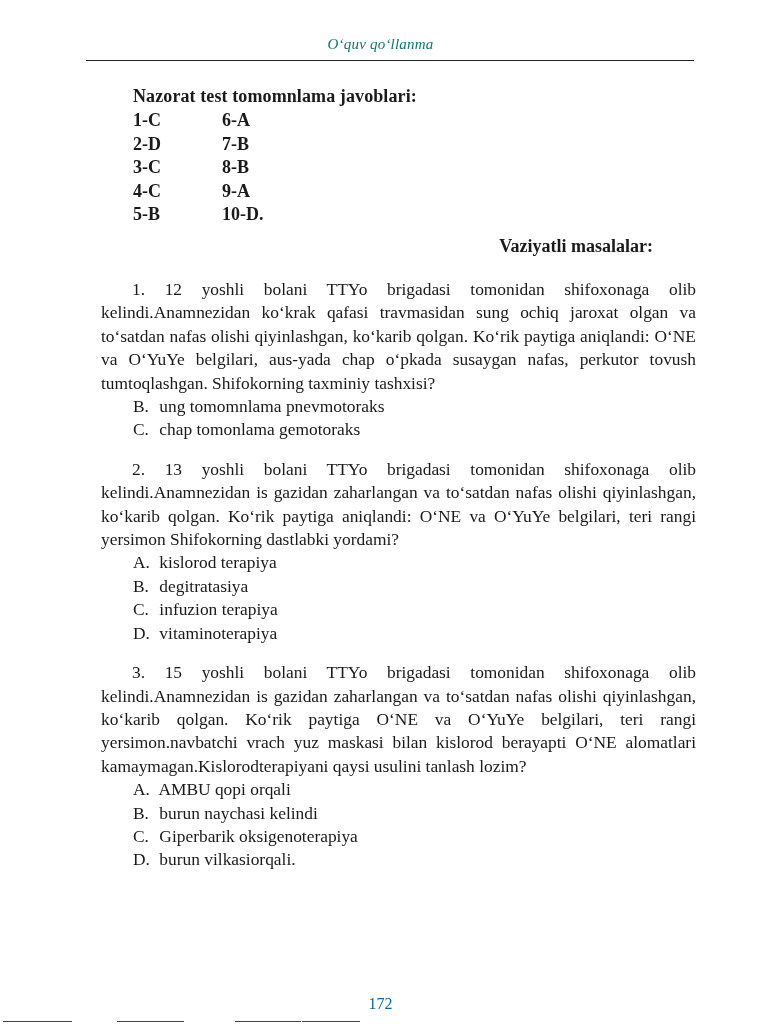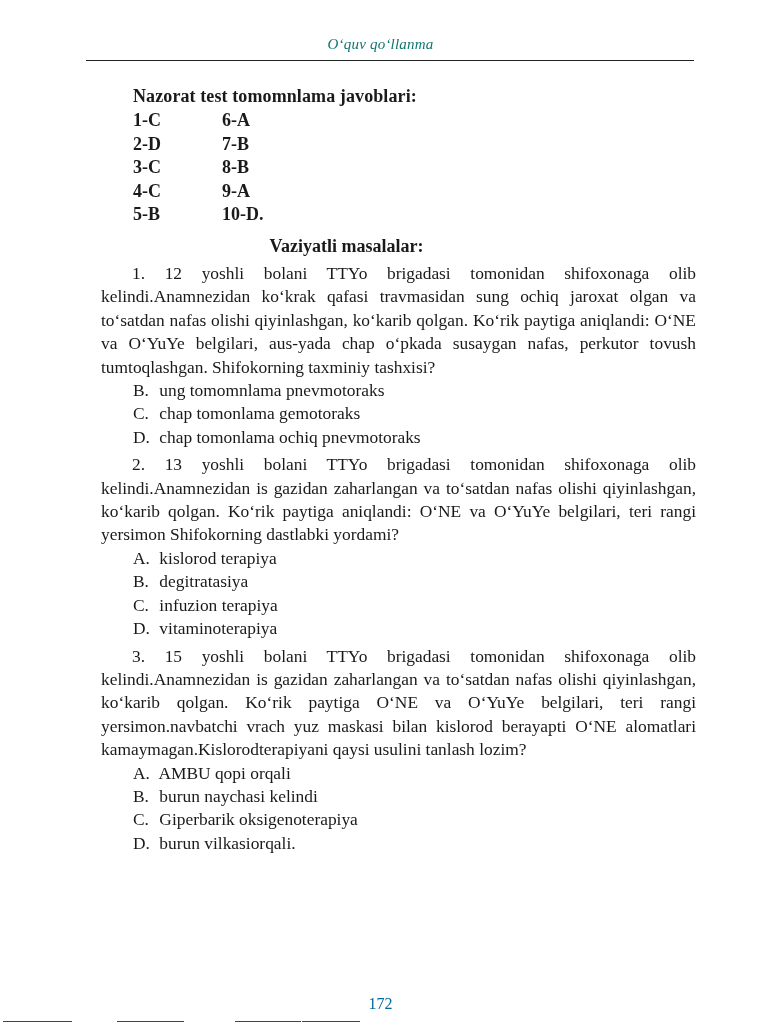--- a/index.html
+++ b/index.html
@@ -50,36 +50,36 @@
       grid-template-columns: 89px 90px;
       grid-auto-rows: 23.5px;
       font-weight: bold;
       font-size: 18px;
     }
     .section-title {
       position: absolute;
       left: 0;
       width: 653px;
       top: 236px;
-      text-align: center;
+      text-align: right;
       font-weight: bold;
       font-size: 18px;
       padding-left: 40px;
       box-sizing: border-box;
     }
     .problems {
       position: absolute;
       left: 101px;
       top: 262px;
       width: 595px;
       font-size: 17.4px;
       line-height: 23.4px;
     }
     .problem {
-      margin: 0 0 4px 0;
+      margin: 16px 0 4px 0;
     }
     .problem-text {
       text-align: justify;
       text-indent: 31px;
       margin: 0;
     }
     .options {
       list-style: none;
       margin: 0;
       padding: 0 0 0 32px;
@@ -129,21 +129,20 @@
 </div>
 
 <div class="section-title">Vaziyatli masalalar:</div>
 
 <div class="problems">
   <div class="problem">
     <p class="problem-text">1. 12 yoshli bolani TTYo brigadasi tomonidan shifoxonaga olib kelindi.Anamnezidan ko‘krak qafasi travmasidan sung ochiq jaroxat olgan va to‘satdan nafas olishi qiyinlashgan, ko‘karib qolgan. Ko‘rik paytiga aniqlandi: O‘NE va O‘YuYe belgilari, aus-yada chap o‘pkada susaygan nafas, perkutor tovush tumtoqlashgan. Shifokorning taxminiy tashxisi?</p>
     <ul class="options">
       <li><span class="opt-letter">B.</span> <span>ung tomomnlama pnevmotoraks</span></li>
       <li><span class="opt-letter">C.</span> <span>chap tomonlama gemotoraks</span></li>
-      <li><span class="opt-letter">D.</span> <span>chap tomonlama ochiq pnevmotoraks</span></li>
     </ul>
   </div>
 
   <div class="problem">
     <p class="problem-text">2. 13 yoshli bolani TTYo brigadasi tomonidan shifoxonaga olib kelindi.Anamnezidan is gazidan zaharlangan va to‘satdan nafas olishi qiyinlashgan, ko‘karib qolgan. Ko‘rik paytiga aniqlandi: O‘NE va O‘YuYe belgilari, teri rangi yersimon Shifokorning dastlabki yordami?</p>
     <ul class="options">
       <li><span class="opt-letter">A.</span> <span>kislorod terapiya</span></li>
       <li><span class="opt-letter">B.</span> <span>degitratasiya</span></li>
       <li><span class="opt-letter">C.</span> <span>infuzion terapiya</span></li>
       <li><span class="opt-letter">D.</span> <span>vitaminoterapiya</span></li>

